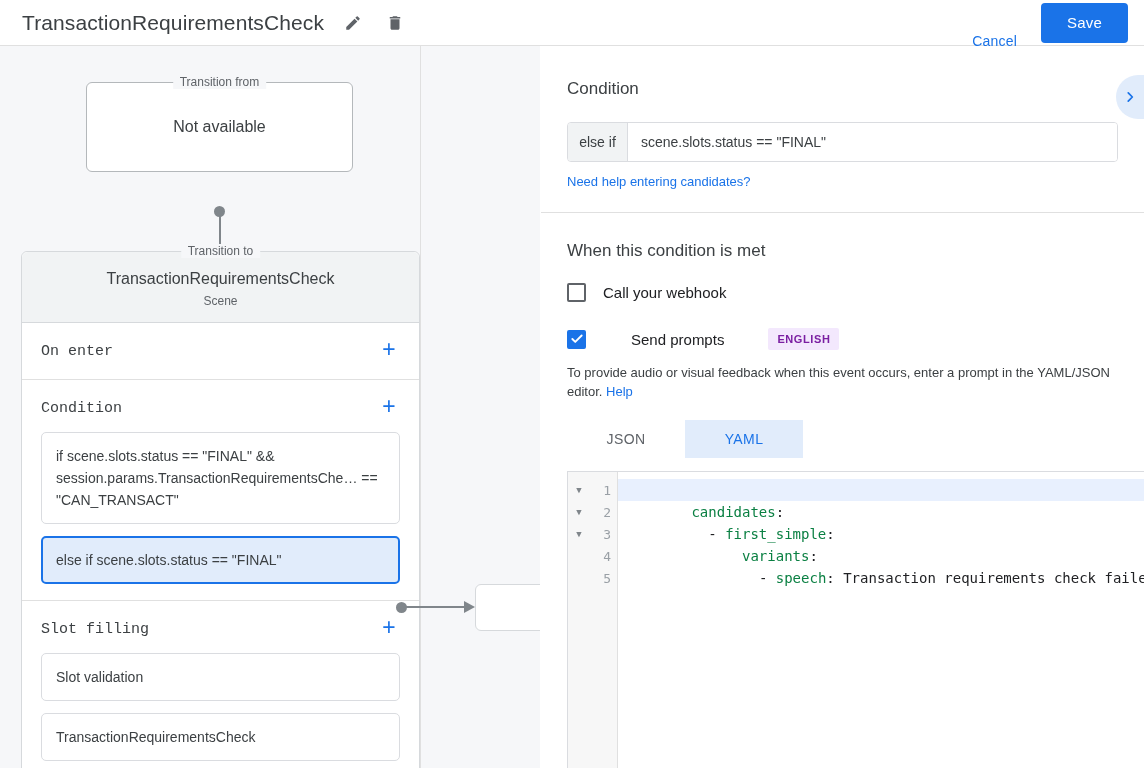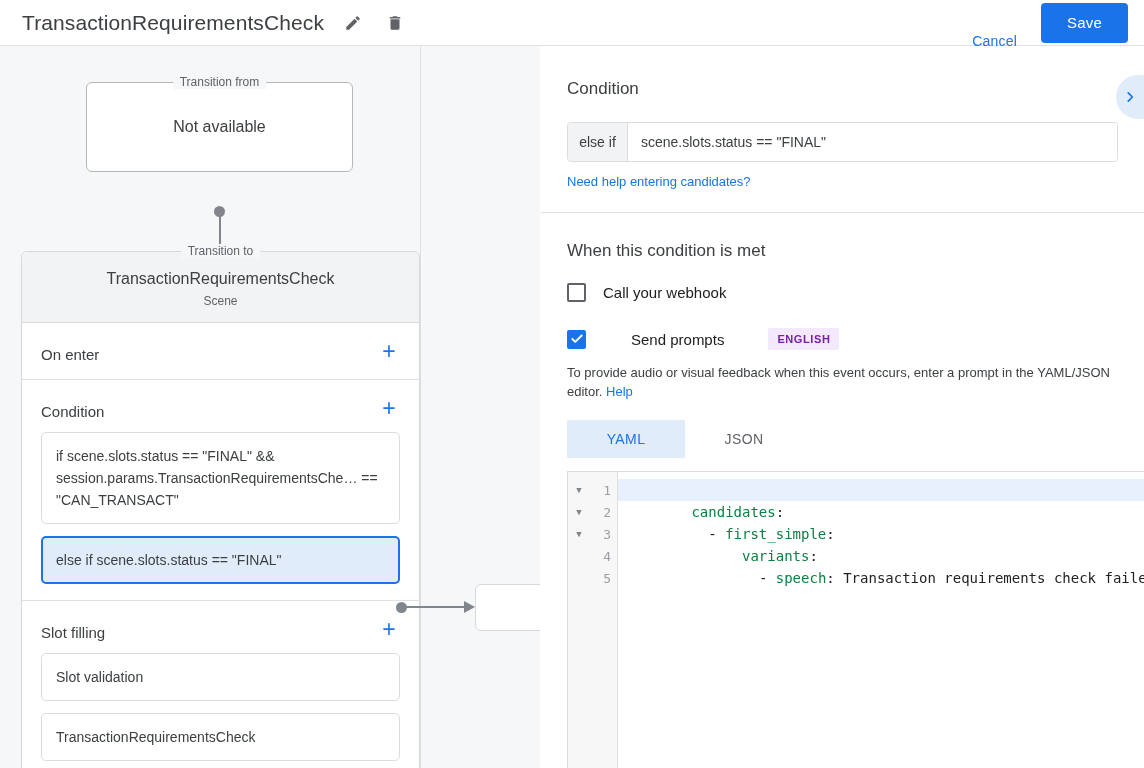--- a/index.html
+++ b/index.html
@@ -109,22 +109,23 @@
   }
   .node-to-title { font-size: 16px; color: #3c4043; }
   .node-to-sub { font-size: 12px; color: #5f6368; margin-top: 6px; }
 
   .section {
     border-bottom: 1px solid #e0e0e0;
     padding: 16px 19px 16px;
   }
   .section:last-child { border-bottom: none; }
   .section-head {
-    display: flex; align-items: flex-end; justify-content: space-between;
+    display: flex; align-items: center; justify-content: space-between;
     height: 24px;
+    font-family: Liberation Mono, monospace;
   }
   .section-title { font-size: 15px; color: #3c4043; }
   .plus-btn {
     color: #1a73e8; font-size: 23px; line-height: 1;
     cursor: pointer; width: 22px; text-align: center; font-weight: 300;
   }
   .chip {
     border: 1px solid #dadce0; border-radius: 5px;
     background: #fff;
     padding: 12px 14px;
@@ -397,22 +398,22 @@
         <div class="cb-label">Send prompts</div>
         <div class="badge">ENGLISH</div>
       </div>
 
       <div class="help-text">
         <span>To provide audio or visual feedback when this event occurs, enter a prompt in the YAML/JSON editor.</span>
         <a class="inline-link">Help</a>
       </div>
 
       <div class="tabs">
+        <div class="tab">JSON</div>
         <div class="tab active">YAML</div>
-        <div class="tab">JSON</div>
       </div>
     </div>
   </div>
 
   <div class="editor">
     <div class="gutter">
       <div class="gline">
           <span class="fold">▼</span>
           <span class="gnum">1</span>
         </div>

